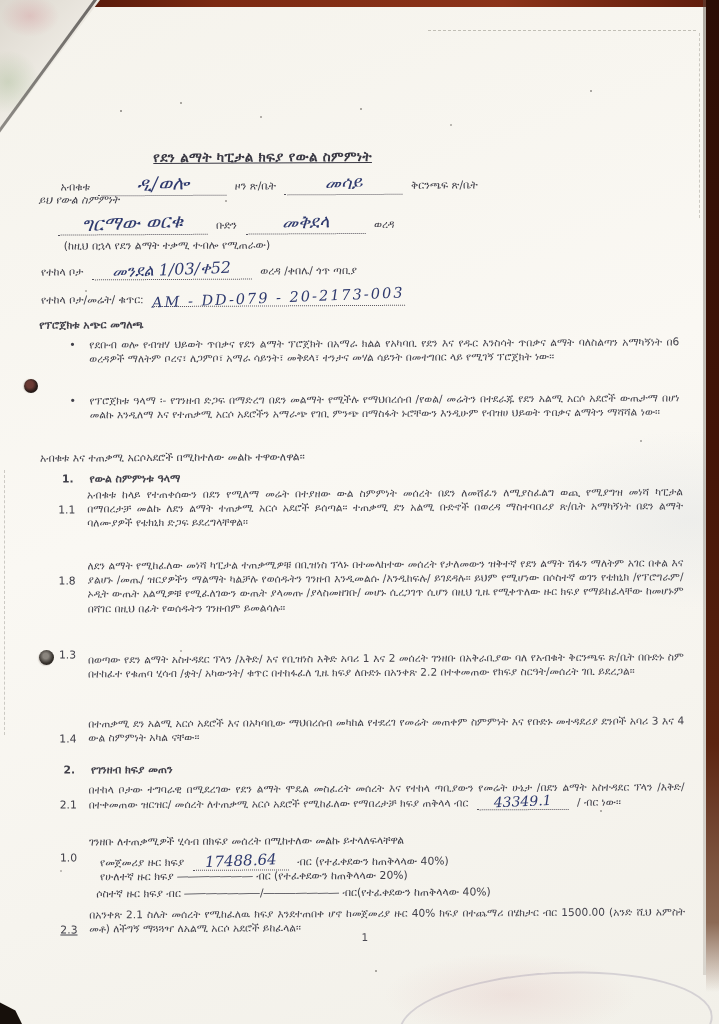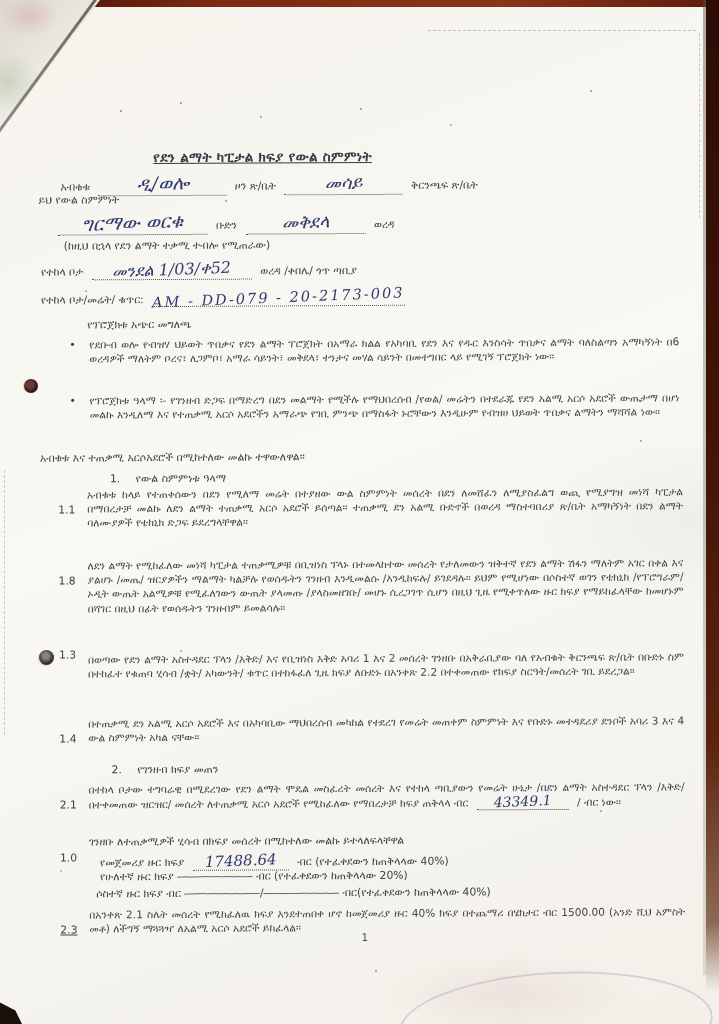--- a/index.html
+++ b/index.html
@@ -5,21 +5,21 @@
   html,body{margin:0;padding:0;background:#1d100a;}
   .scan{position:relative;width:719px;height:1024px;overflow:hidden;
         background:
           radial-gradient(180px 60px at 510px 995px, rgba(216,170,170,.22), transparent 70%),
           radial-gradient(220px 120px at 690px 520px, rgba(190,200,210,.18), transparent 75%),
           linear-gradient(160deg,#f5f3ec 0%,#faf8f3 45%,#f2f0e9 100%);
         font-family:"DejaVu Sans",sans-serif;}
   .line{position:absolute;white-space:nowrap;font-size:10.8px;color:#41404a;}
   .para{position:absolute;text-align:justify;font-size:10.6px;line-height:14.2px;color:#45444e;}
   .num{position:absolute;font-size:10.8px;color:#41404a;margin-top:16px;}
-  .bold{font-weight:normal;margin-left:48px;}
+  .bold{font-weight:bold;}
   .title{position:absolute;font-size:13.5px;font-weight:bold;text-decoration:underline;letter-spacing:.3px;color:#3a3944;}
   .hw{font-family:"DejaVu Serif",serif;font-style:italic;color:#2f3a6e;display:inline-block;transform:rotate(-2deg);}
   .fill{display:inline-block;text-align:center;border-bottom:1.6px dotted #55525c;margin:0 5px;vertical-align:baseline;}
   .marker{position:absolute;font-size:11px;color:#41404a;}
   
   .edge-top{position:absolute;top:0;left:0;width:719px;height:7px;
             background:linear-gradient(90deg,#40100625%,#7c2a12 30%,#8c341a 70%,#5e1c0c);
             background:linear-gradient(90deg,#401006,#7c2a12 30%,#8c341a 70%,#5e1c0c);}
   .edge-right{position:absolute;top:0;right:0;width:13px;height:992px;
             background:linear-gradient(180deg,#2b0d05 0%,#431407 45%,#5c2410 75%,#8c6a55 93%,rgba(140,120,105,0) 100%);}
@@ -70,21 +70,21 @@
     <div class="title" style="left:153px;top:148px;">የደን ልማት ካፒታል ክፍያ የውል ስምምነት</div>
 
     <div class="line" style="left:60px;top:171px;">
       <span>አብቁቱ</span>
       <span class="fill" style="min-width:128px;"><span class="hw" style="font-size:19px;">ዲ/ወሎ</span></span>
       <span>ዞን ጽ/ቤት</span>
       <span class="fill" style="min-width:118px;"><span class="hw" style="font-size:18px;">መሳይ</span></span>
       <span>ቅርንጫፍ ጽ/ቤት</span>
     </div>
 
-    <div class="line" style="left:38px;top:192px;">ይህ የውል ስምምነት</div>
+    <div class="line" style="left:38px;top:192px;font-style:italic;">ይህ የውል ስምምነት</div>
 
     <div class="line" style="left:52px;top:210px;">
       <span class="fill" style="min-width:150px;"><span class="hw" style="font-size:19px;">ግርማው ወርቁ</span></span>
       <span>ቡድን</span>
       <span class="fill" style="min-width:120px;"><span class="hw" style="font-size:18px;">መቅደላ</span></span>
       <span>ወረዳ</span>
     </div>
 
     <div class="line" style="left:63px;top:238px;">(ከዚህ በኋላ የደን ልማት ተቃሚ ተብሎ የሚጠራው)</div>
 

